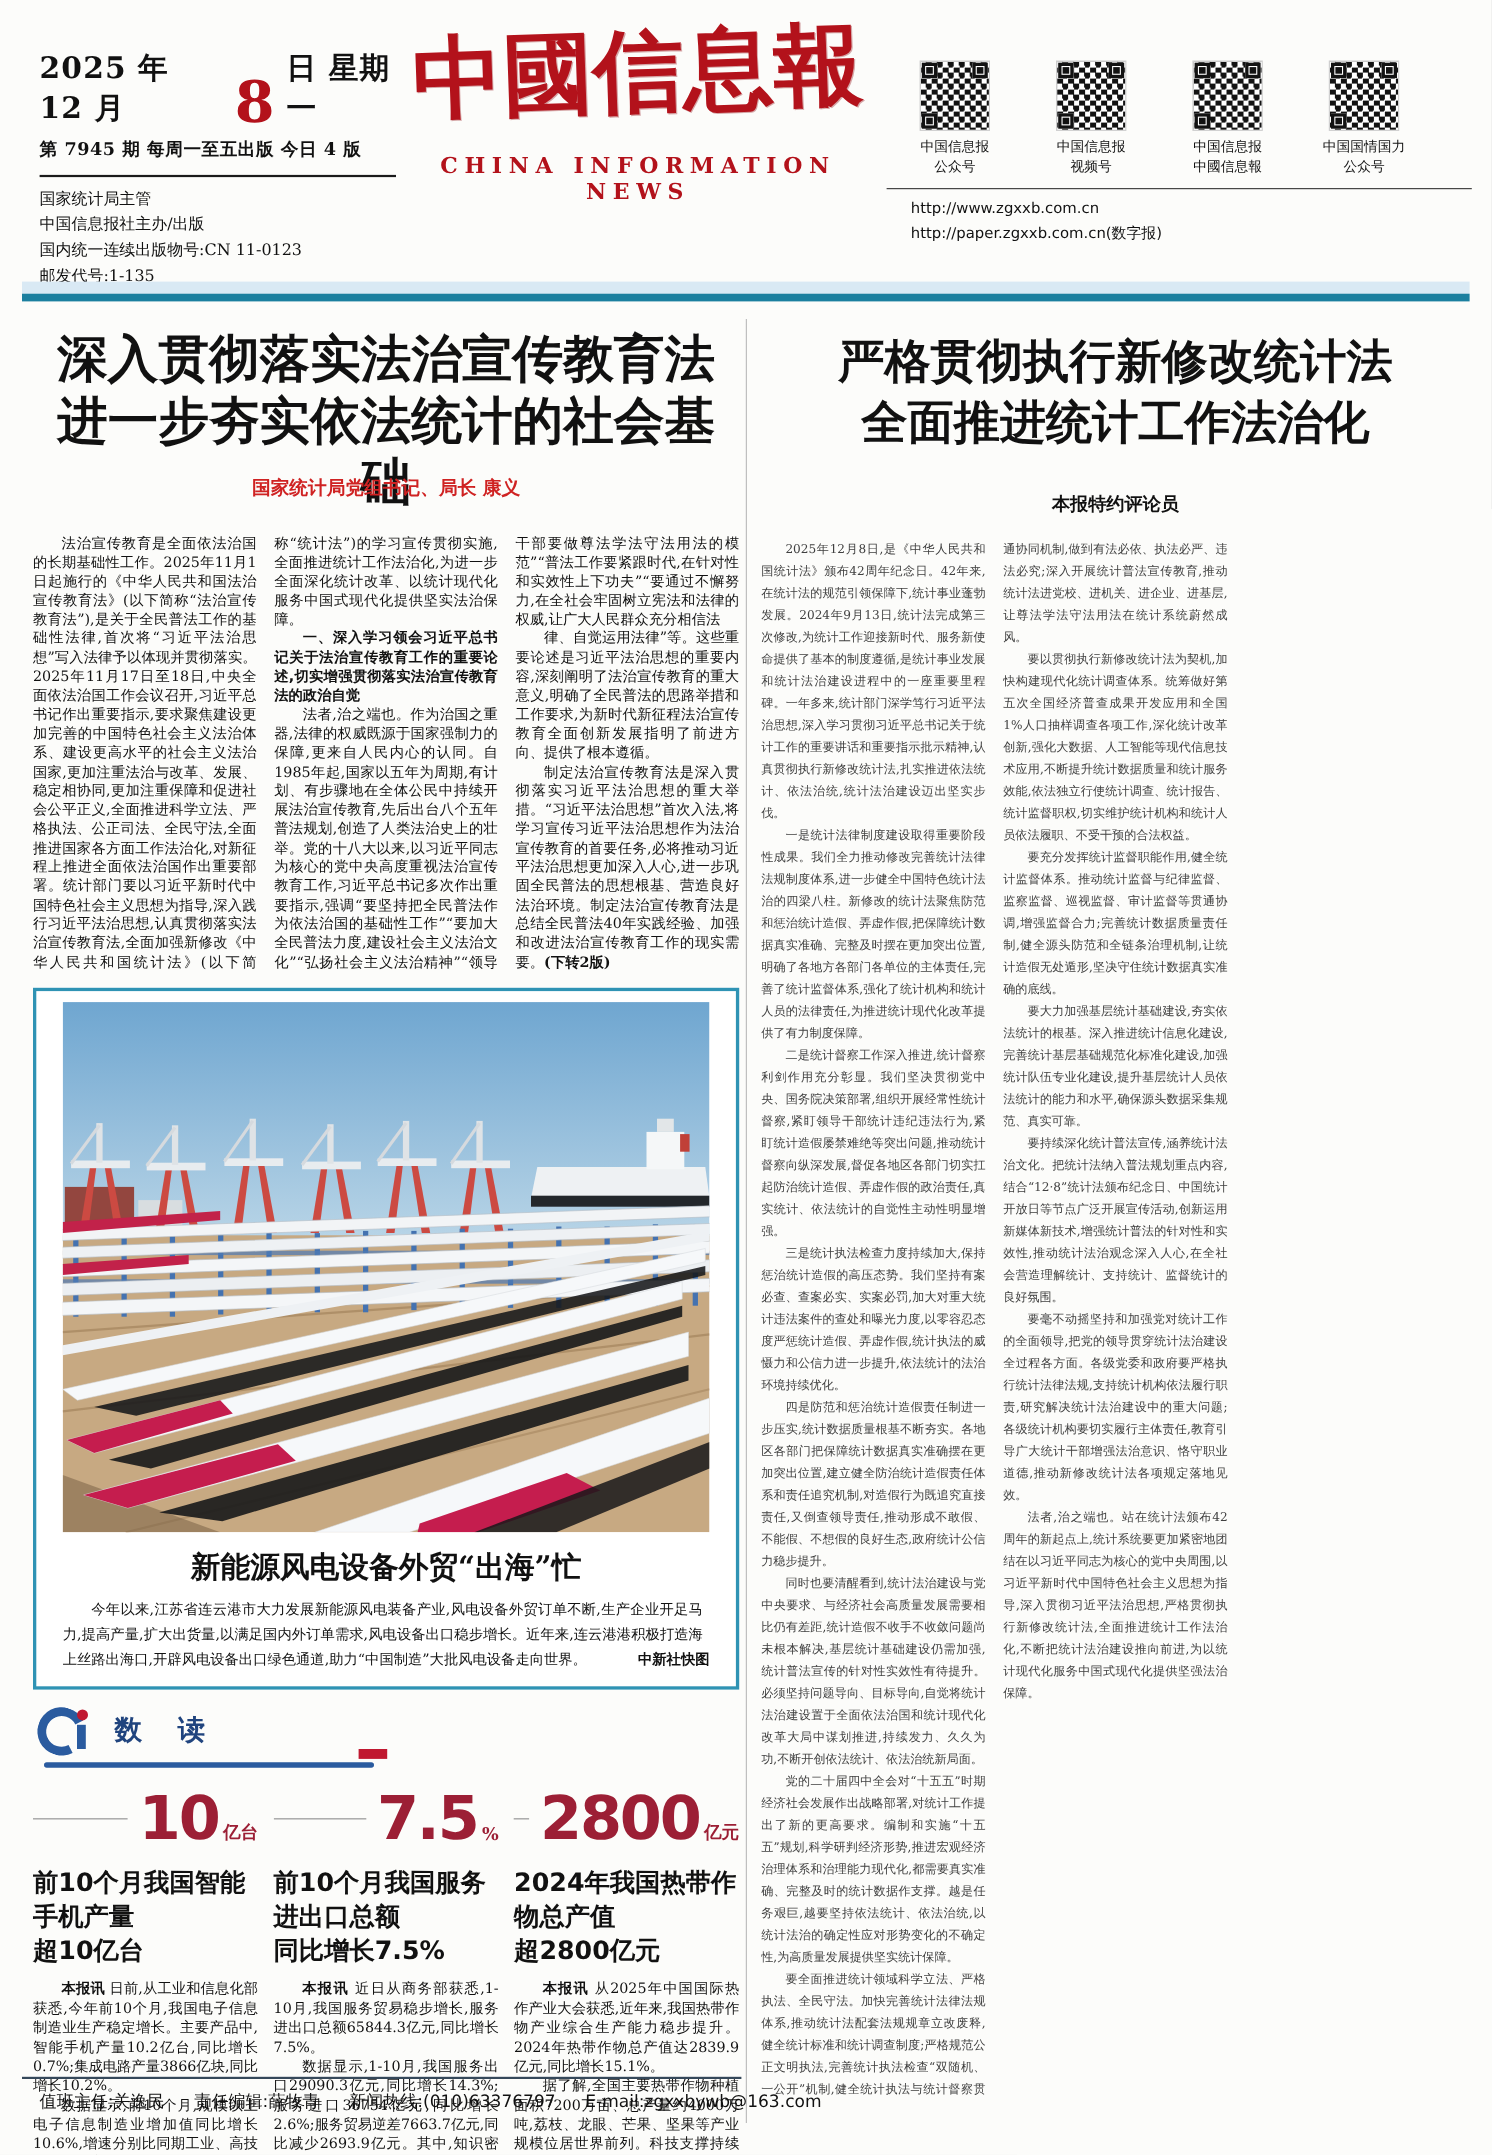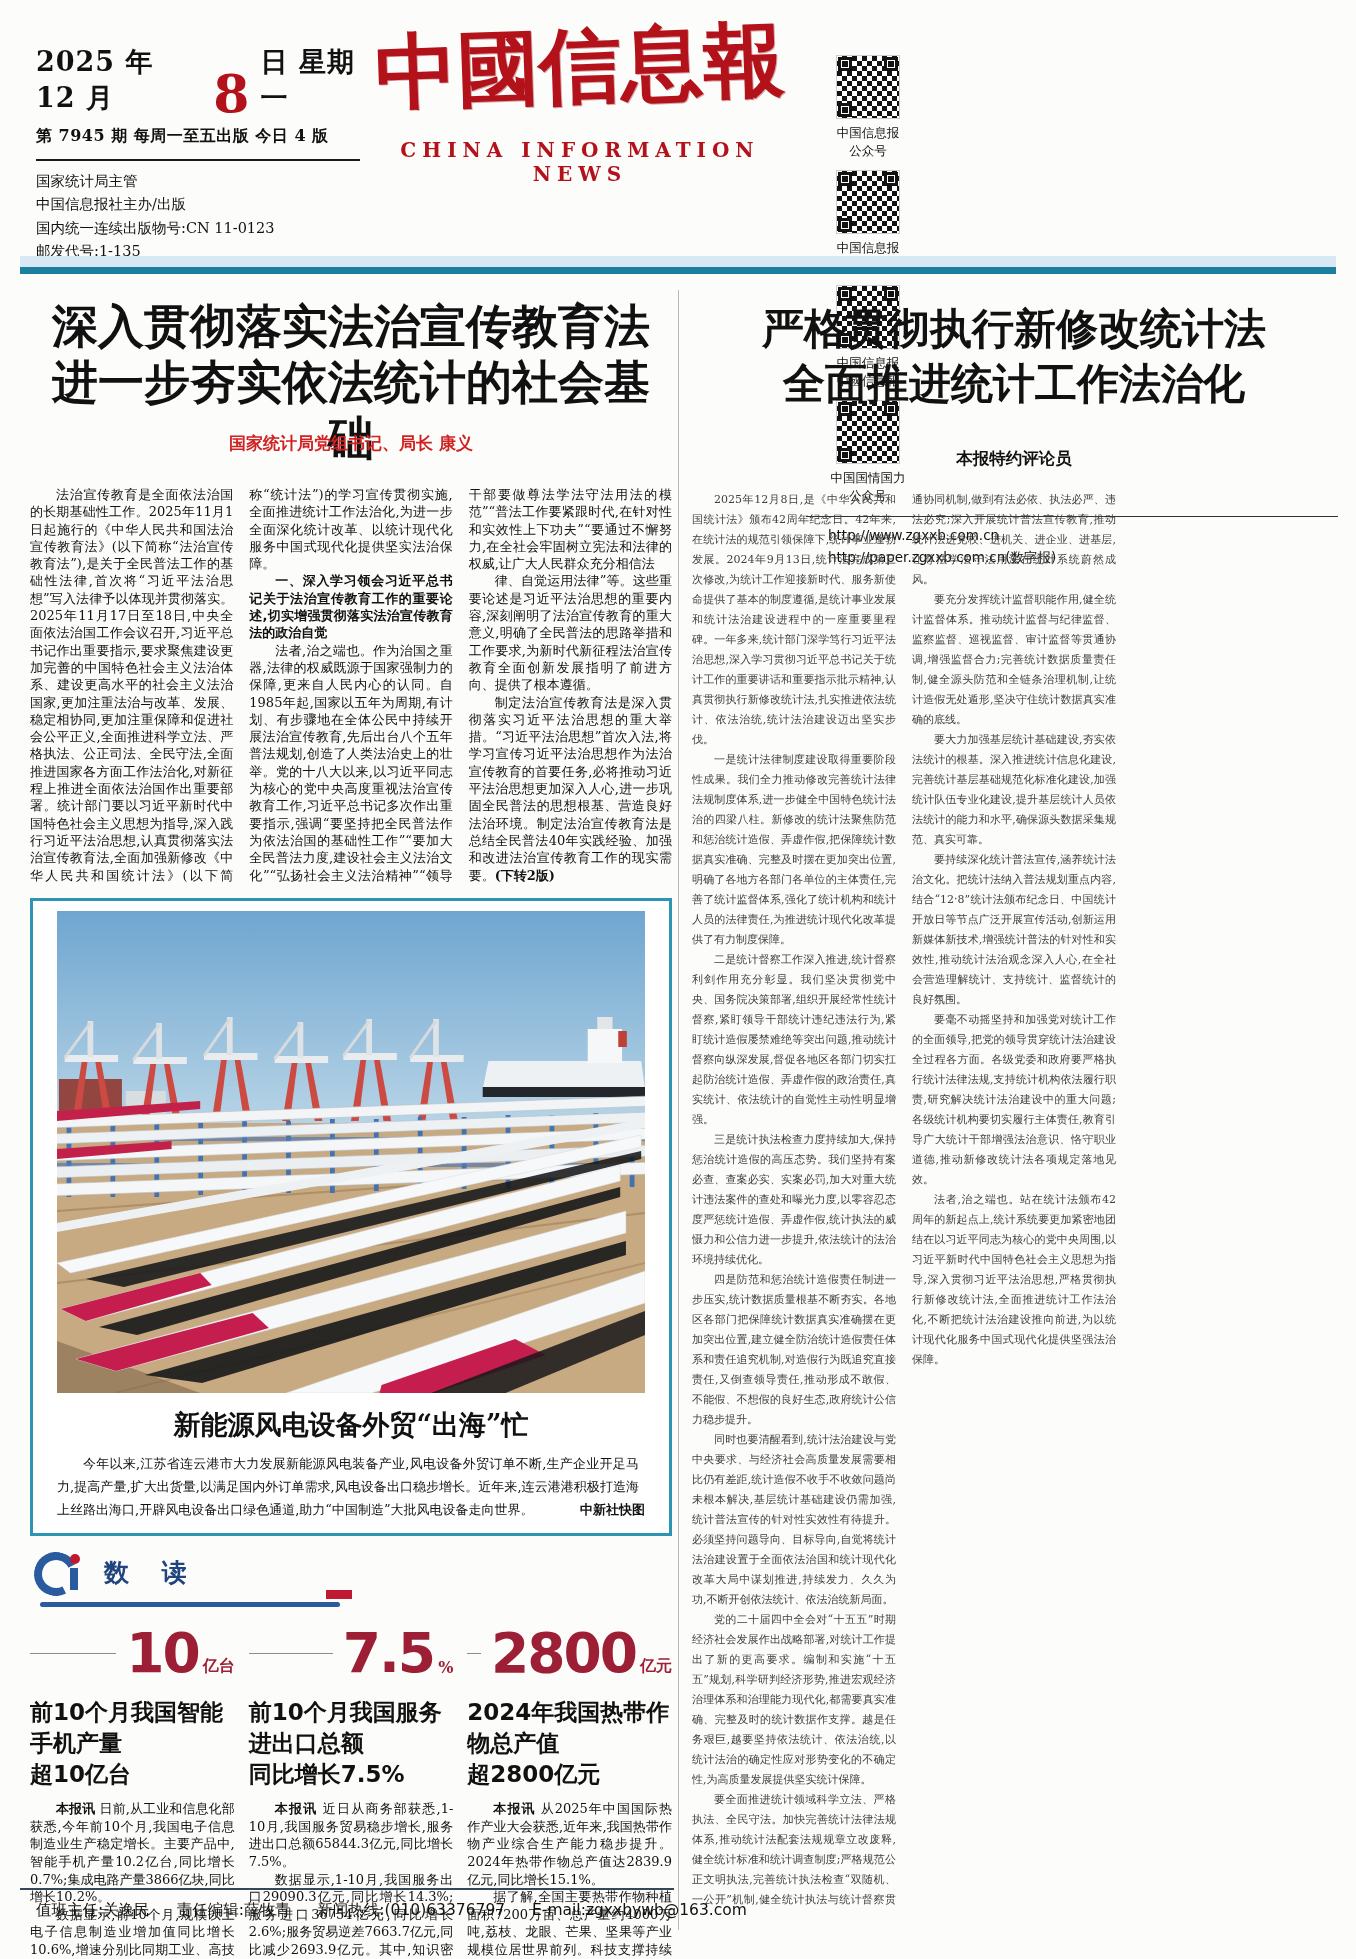--- a/index.html
+++ b/index.html
@@ -11,21 +11,21 @@
   .date-line{display:flex;align-items:flex-end;font-weight:700;font-size:27px;letter-spacing:1px;}
   .date-day{color:var(--masthead_red,#b3121b);font-size:52px;line-height:.85;margin:0 10px;font-weight:900;}
   .issue-line{font-size:16px;margin-top:10px;font-weight:600;letter-spacing:.5px;}
   .mh-rule{border:none;border-top:2px solid #1a1a1a;margin:12px 0 9px;}
   .pub-line{font-size:14.5px;line-height:1.62;}
   .mh-center{position:absolute;left:356px;top:22px;width:448px;text-align:center;}
   .mh-title{font-size:82px;font-weight:900;color:var(--masthead_red,#b3121b);line-height:1.05;
             white-space:nowrap;transform:rotate(-2deg);text-shadow:1px 1px 0 rgba(140,10,15,.35);}
   .mh-en{margin-top:30px;font-size:20px;font-weight:700;color:var(--masthead_red,#b3121b);letter-spacing:6px;}
   .mh-right{position:absolute;left:806px;top:56px;width:532px;}
-  .qr-row{display:flex;gap:12px;flex-direction:column;}
+  .qr-row{display:flex;}
   .qr-item{width:124px;text-align:center;}
   .qr{position:relative;width:62px;height:62px;margin:0 auto;
       background:repeating-conic-gradient(#121212 0% 25%, #fff 0% 50%) 0 0/10px 10px;outline:1px solid #ccc;}
   .qr .f{position:absolute;width:14px;height:14px;border:3px solid #121212;background:#fff;box-sizing:border-box;}
   .qr .f::after{content:"";position:absolute;inset:1px;background:#121212;}
   .f.tl{top:1px;left:1px}.f.tr{top:1px;right:1px}.f.bl{bottom:1px;left:1px}
   .qr-label{font-size:12.5px;line-height:1.4;margin-top:6px;font-family:"DejaVu Sans",sans-serif;}
   .mh-right hr{border:none;border-top:1.5px solid #333;margin:12px 0 8px;}
   .url-line{font-size:13.5px;line-height:1.6;font-family:"DejaVu Sans",sans-serif;padding-left:22px;}
 
@@ -374,20 +374,21 @@
     <div class="r-byline">本报特约评论员</div>
     <div class="r-body">
       <p>2025年12月8日,是《中华人民共和国统计法》颁布42周年纪念日。42年来,在统计法的规范引领保障下,统计事业蓬勃发展。2024年9月13日,统计法完成第三次修改,为统计工作迎接新时代、服务新使命提供了基本的制度遵循,是统计事业发展和统计法治建设进程中的一座重要里程碑。一年多来,统计部门深学笃行习近平法治思想,深入学习贯彻习近平总书记关于统计工作的重要讲话和重要指示批示精神,认真贯彻执行新修改统计法,扎实推进依法统计、依法治统,统计法治建设迈出坚实步伐。</p>
       <p>一是统计法律制度建设取得重要阶段性成果。我们全力推动修改完善统计法律法规制度体系,进一步健全中国特色统计法治的四梁八柱。新修改的统计法聚焦防范和惩治统计造假、弄虚作假,把保障统计数据真实准确、完整及时摆在更加突出位置,明确了各地方各部门各单位的主体责任,完善了统计监督体系,强化了统计机构和统计人员的法律责任,为推进统计现代化改革提供了有力制度保障。</p>
       <p>二是统计督察工作深入推进,统计督察利剑作用充分彰显。我们坚决贯彻党中央、国务院决策部署,组织开展经常性统计督察,紧盯领导干部统计违纪违法行为,紧盯统计造假屡禁难绝等突出问题,推动统计督察向纵深发展,督促各地区各部门切实扛起防治统计造假、弄虚作假的政治责任,真实统计、依法统计的自觉性主动性明显增强。</p>
       <p>三是统计执法检查力度持续加大,保持惩治统计造假的高压态势。我们坚持有案必查、查案必实、实案必罚,加大对重大统计违法案件的查处和曝光力度,以零容忍态度严惩统计造假、弄虚作假,统计执法的威慑力和公信力进一步提升,依法统计的法治环境持续优化。</p>
       <p>四是防范和惩治统计造假责任制进一步压实,统计数据质量根基不断夯实。各地区各部门把保障统计数据真实准确摆在更加突出位置,建立健全防治统计造假责任体系和责任追究机制,对造假行为既追究直接责任,又倒查领导责任,推动形成不敢假、不能假、不想假的良好生态,政府统计公信力稳步提升。</p>
       <p>同时也要清醒看到,统计法治建设与党中央要求、与经济社会高质量发展需要相比仍有差距,统计造假不收手不收敛问题尚未根本解决,基层统计基础建设仍需加强,统计普法宣传的针对性实效性有待提升。必须坚持问题导向、目标导向,自觉将统计法治建设置于全面依法治国和统计现代化改革大局中谋划推进,持续发力、久久为功,不断开创依法统计、依法治统新局面。</p>
       <p>党的二十届四中全会对“十五五”时期经济社会发展作出战略部署,对统计工作提出了新的更高要求。编制和实施“十五五”规划,科学研判经济形势,推进宏观经济治理体系和治理能力现代化,都需要真实准确、完整及时的统计数据作支撑。越是任务艰巨,越要坚持依法统计、依法治统,以统计法治的确定性应对形势变化的不确定性,为高质量发展提供坚实统计保障。</p>
       <p>要全面推进统计领域科学立法、严格执法、全民守法。加快完善统计法律法规体系,推动统计法配套法规规章立改废释,健全统计标准和统计调查制度;严格规范公正文明执法,完善统计执法检查“双随机、一公开”机制,健全统计执法与统计督察贯通协同机制,做到有法必依、执法必严、违法必究;深入开展统计普法宣传教育,推动统计法进党校、进机关、进企业、进基层,让尊法学法守法用法在统计系统蔚然成风。</p>
+      <p>要以贯彻执行新修改统计法为契机,加快构建现代化统计调查体系。统筹做好第五次全国经济普查成果开发应用和全国1%人口抽样调查各项工作,深化统计改革创新,强化大数据、人工智能等现代信息技术应用,不断提升统计数据质量和统计服务效能,依法独立行使统计调查、统计报告、统计监督职权,切实维护统计机构和统计人员依法履职、不受干预的合法权益。</p>
       <p>要充分发挥统计监督职能作用,健全统计监督体系。推动统计监督与纪律监督、监察监督、巡视监督、审计监督等贯通协调,增强监督合力;完善统计数据质量责任制,健全源头防范和全链条治理机制,让统计造假无处遁形,坚决守住统计数据真实准确的底线。</p>
       <p>要大力加强基层统计基础建设,夯实依法统计的根基。深入推进统计信息化建设,完善统计基层基础规范化标准化建设,加强统计队伍专业化建设,提升基层统计人员依法统计的能力和水平,确保源头数据采集规范、真实可靠。</p>
       <p>要持续深化统计普法宣传,涵养统计法治文化。把统计法纳入普法规划重点内容,结合“12·8”统计法颁布纪念日、中国统计开放日等节点广泛开展宣传活动,创新运用新媒体新技术,增强统计普法的针对性和实效性,推动统计法治观念深入人心,在全社会营造理解统计、支持统计、监督统计的良好氛围。</p>
       <p>要毫不动摇坚持和加强党对统计工作的全面领导,把党的领导贯穿统计法治建设全过程各方面。各级党委和政府要严格执行统计法律法规,支持统计机构依法履行职责,研究解决统计法治建设中的重大问题;各级统计机构要切实履行主体责任,教育引导广大统计干部增强法治意识、恪守职业道德,推动新修改统计法各项规定落地见效。</p>
       <p>法者,治之端也。站在统计法颁布42周年的新起点上,统计系统要更加紧密地团结在以习近平同志为核心的党中央周围,以习近平新时代中国特色社会主义思想为指导,深入贯彻习近平法治思想,严格贯彻执行新修改统计法,全面推进统计工作法治化,不断把统计法治建设推向前进,为以统计现代化服务中国式现代化提供坚强法治保障。</p>
     </div>
   </div>
 
   <div class="footer-rule"></div>
   <div class="footer">

